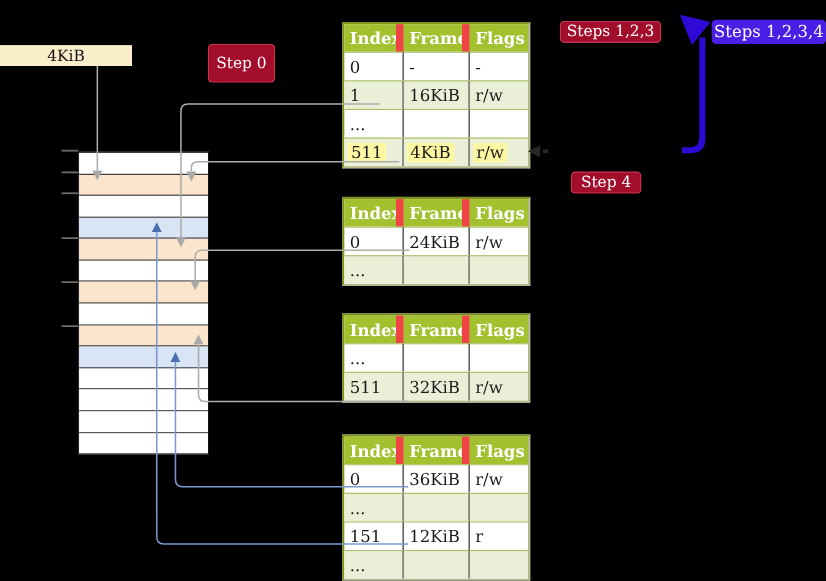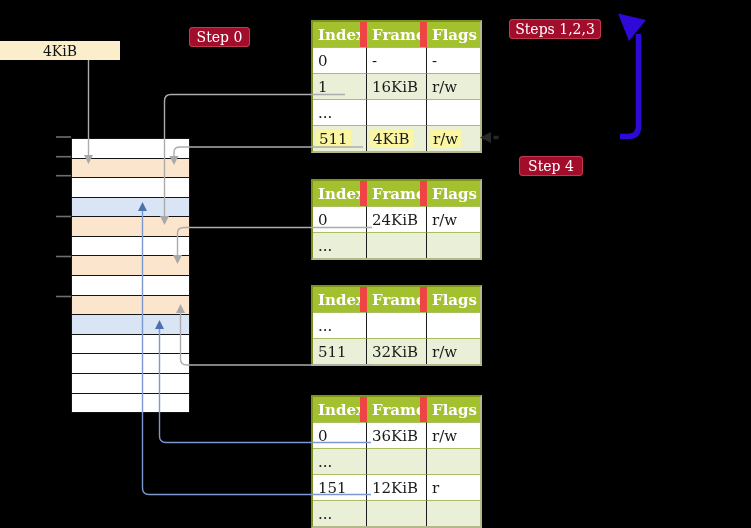--- a/index.html
+++ b/index.html
@@ -13,21 +13,21 @@
     background: #faeecb; color: #111; font-size: 14px;
     display: flex; align-items: center; justify-content: center;
   }
   
   .badge {
     position: absolute; color: #ffffff; font-size: 14px; border-radius: 4px;
     display: flex; align-items: center; justify-content: center; white-space: nowrap;
   }
   .badge.red  { background: #a30d2c; box-shadow: inset 0 0 0 1px #c23a52; }
   .badge.blue { background: #4a1ee4; }
-  #badge-step0     { left: 189px; top: 27px;  width: 61px;  height: 20px; }
+  #badge-step0     { left: 189px; top: 40px;  width: 61px;  height: 35px; }
   #badge-steps123  { left: 509px; top: 19px;  width: 92px;  height: 20px; }
   #badge-steps1234 { left: 647px; top: 18px;  width: 104px; height: 22px; font-size: 15px; }
   #badge-step4     { left: 519px; top: 156px; width: 64px;  height: 20px; }
   
   #memory-stack {
     position: absolute; left: 71px; top: 138px; width: 119px; height: 275px;
     border: 1px solid #141414; box-sizing: border-box;
     display: flex; flex-direction: column; background: #fff;
   }
   .mem-row { flex: 1 1 0; border-bottom: 1px solid #141414; }
@@ -60,20 +60,21 @@
 </style>
 </head>
 <body>
 
 <div id="canvas">
 
   <div class="mem-label" style="background: rgb(250, 238, 203);">4KiB</div>
 
   <div id="badge-step0" class="badge red">Step 0</div>
   <div id="badge-steps123" class="badge red">Steps 1,2,3</div>
+  <div id="badge-steps1234" class="badge blue">Steps 1,2,3,4</div>
   <div id="badge-step4" class="badge red">Step 4</div>
 
   <div id="memory-stack">
       <div class="mem-row" style="background: rgb(255, 255, 255);"></div>
       <div class="mem-row" style="background: rgb(252, 229, 205);"></div>
       <div class="mem-row" style="background: rgb(255, 255, 255);"></div>
       <div class="mem-row" style="background: rgb(217, 228, 245);"></div>
       <div class="mem-row" style="background: rgb(252, 229, 205);"></div>
       <div class="mem-row" style="background: rgb(255, 255, 255);"></div>
       <div class="mem-row" style="background: rgb(252, 229, 205);"></div>

